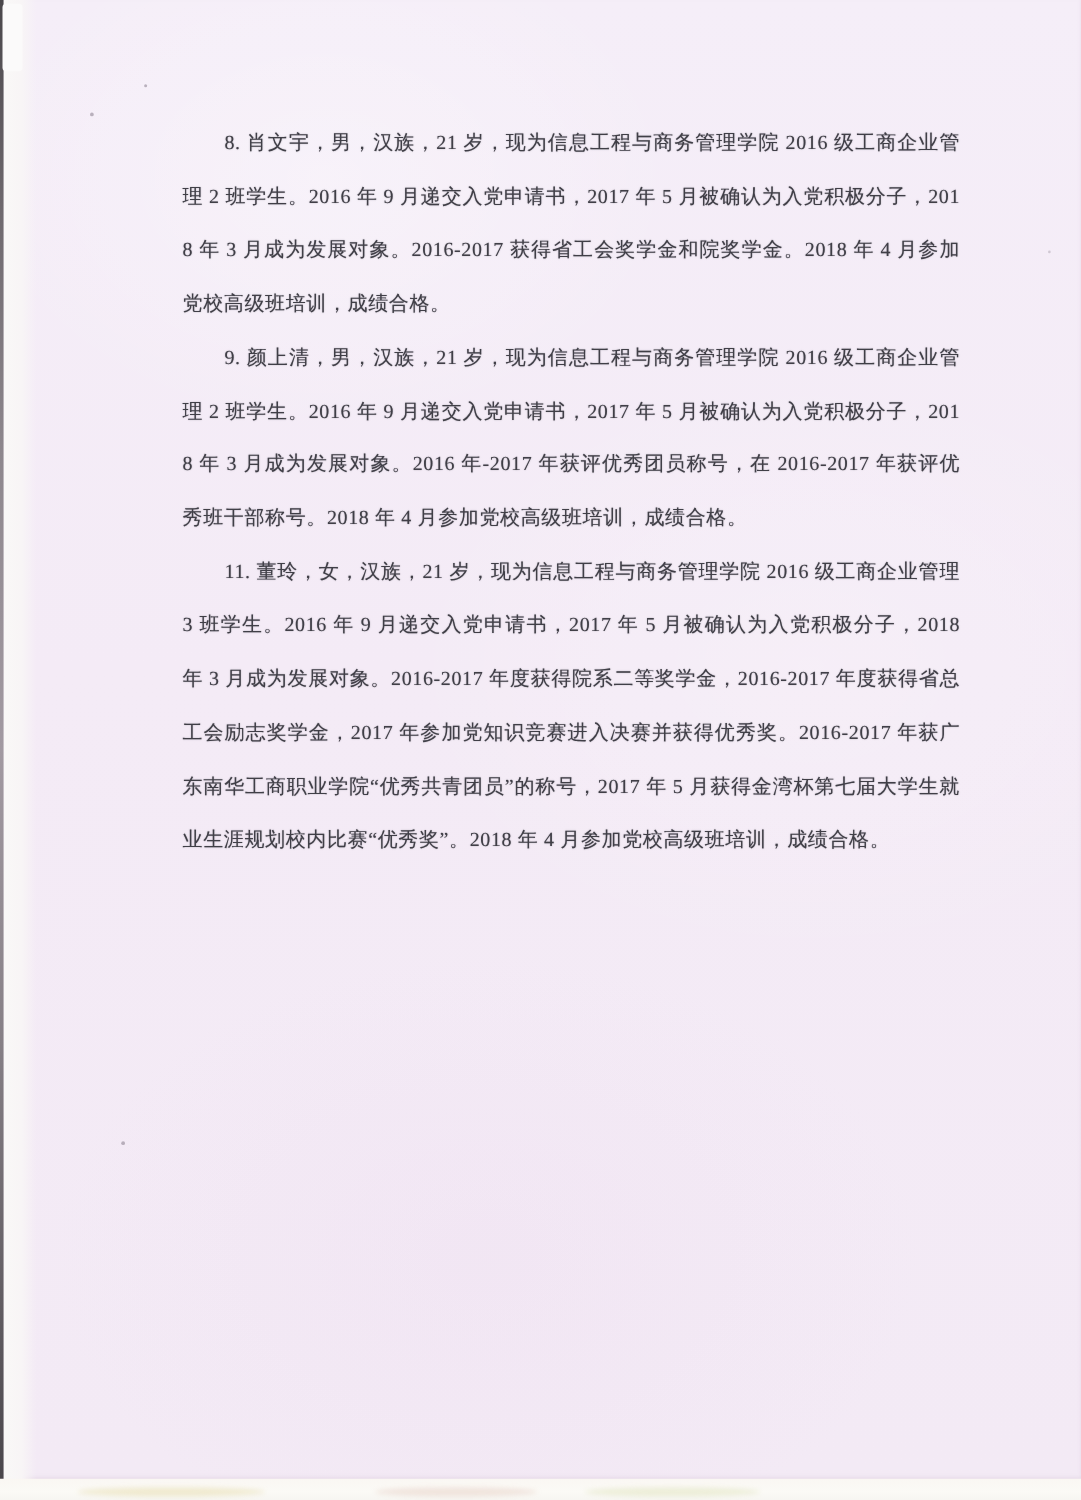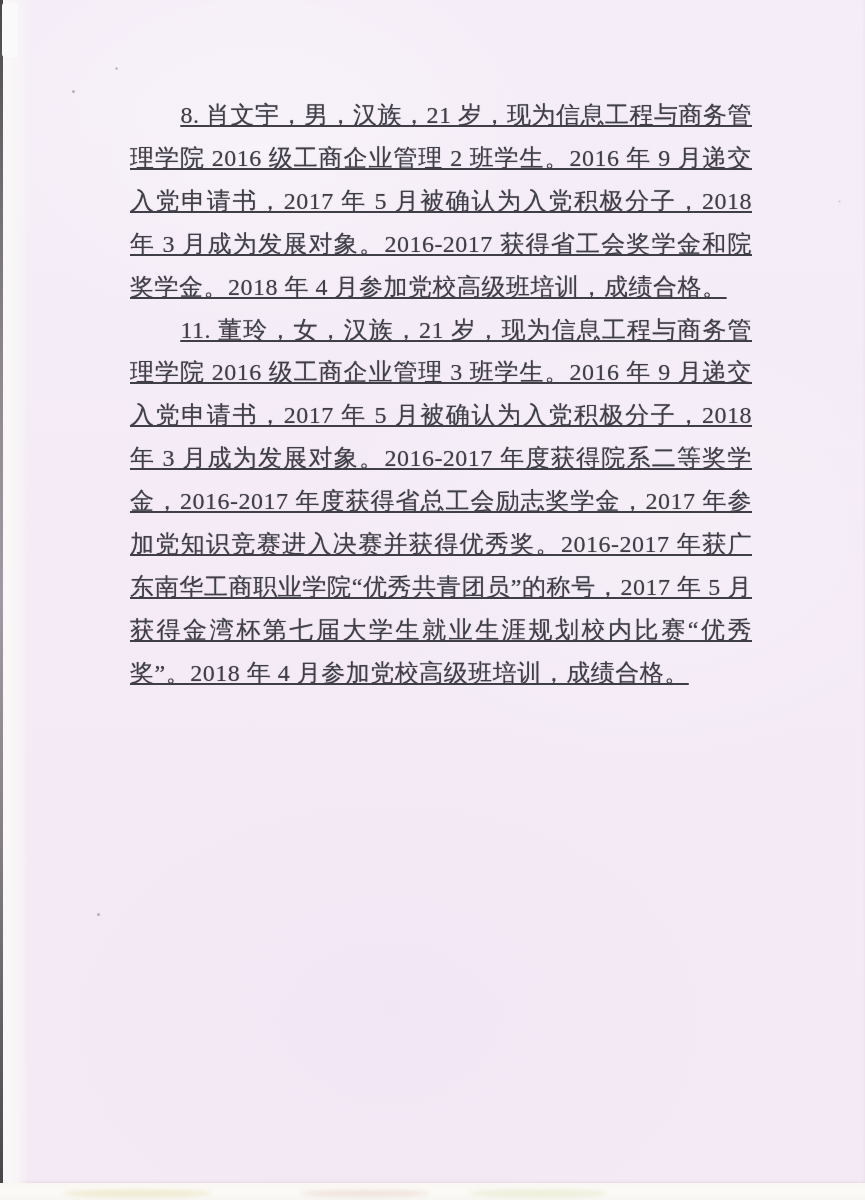--- a/index.html
+++ b/index.html
@@ -75,30 +75,29 @@
     border-radius: 50%;
     background: rgba(110,100,115,0.45);
   }
   .speck.k1 { left: 72px;  top: 90px;  }
   .speck.k2 { left: 115px; top: 67px;  transform: scale(0.8); }
   .speck.k3 { left: 97px;  top: 913px; }
   .speck.k4 { left: 838px; top: 200px; transform: scale(0.7); opacity: .6; }
   
   .text-block {
     position: absolute;
-    left: 130px;
+    left: 146px;
     top: 94px;
     width: 622px;
     color: #403f47;
-    font-size: 24px;
+    font-size: 16px;
     line-height: 42.9px;
     text-align: justify;
     text-shadow: 0 0 1px rgba(64,62,72,0.55);
     letter-spacing: 0.5px;
-    text-decoration: underline;
   }
   .text-block p {
     margin: 0;
     padding: 0;
     text-indent: 2.1em;
     word-break: break-all;
   }
 </style>
 </head>
 <body>
@@ -106,20 +105,21 @@
 <div class="page">
 
   <div class="paper"></div>
 
   <div class="edge-line"></div>
   <div class="edge-strip"></div>
   <div class="corner-block"></div>
 
   <div class="text-block">
     <p>8. 肖文宇，男，汉族，21 岁，现为信息工程与商务管理学院 2016 级工商企业管理 2 班学生。2016 年 9 月递交入党申请书，2017 年 5 月被确认为入党积极分子，2018 年 3 月成为发展对象。2016-2017 获得省工会奖学金和院奖学金。2018 年 4 月参加党校高级班培训，成绩合格。</p>
+    <p>9. 颜上清，男，汉族，21 岁，现为信息工程与商务管理学院 2016 级工商企业管理 2 班学生。2016 年 9 月递交入党申请书，2017 年 5 月被确认为入党积极分子，2018 年 3 月成为发展对象。2016 年-2017 年获评优秀团员称号，在 2016-2017 年获评优秀班干部称号。2018 年 4 月参加党校高级班培训，成绩合格。</p>
     <p>11. 董玲，女，汉族，21 岁，现为信息工程与商务管理学院 2016 级工商企业管理 3 班学生。2016 年 9 月递交入党申请书，2017 年 5 月被确认为入党积极分子，2018 年 3 月成为发展对象。2016-2017 年度获得院系二等奖学金，2016-2017 年度获得省总工会励志奖学金，2017 年参加党知识竞赛进入决赛并获得优秀奖。2016-2017 年获广东南华工商职业学院“优秀共青团员”的称号，2017 年 5 月获得金湾杯第七届大学生就业生涯规划校内比赛“优秀奖”。2018 年 4 月参加党校高级班培训，成绩合格。</p>
   </div>
 
   <div class="speck k1"></div>
   <div class="speck k2"></div>
   <div class="speck k3"></div>
   <div class="speck k4"></div>
 
   <div class="bottom-strip">
     <div class="smudge s1"></div>

